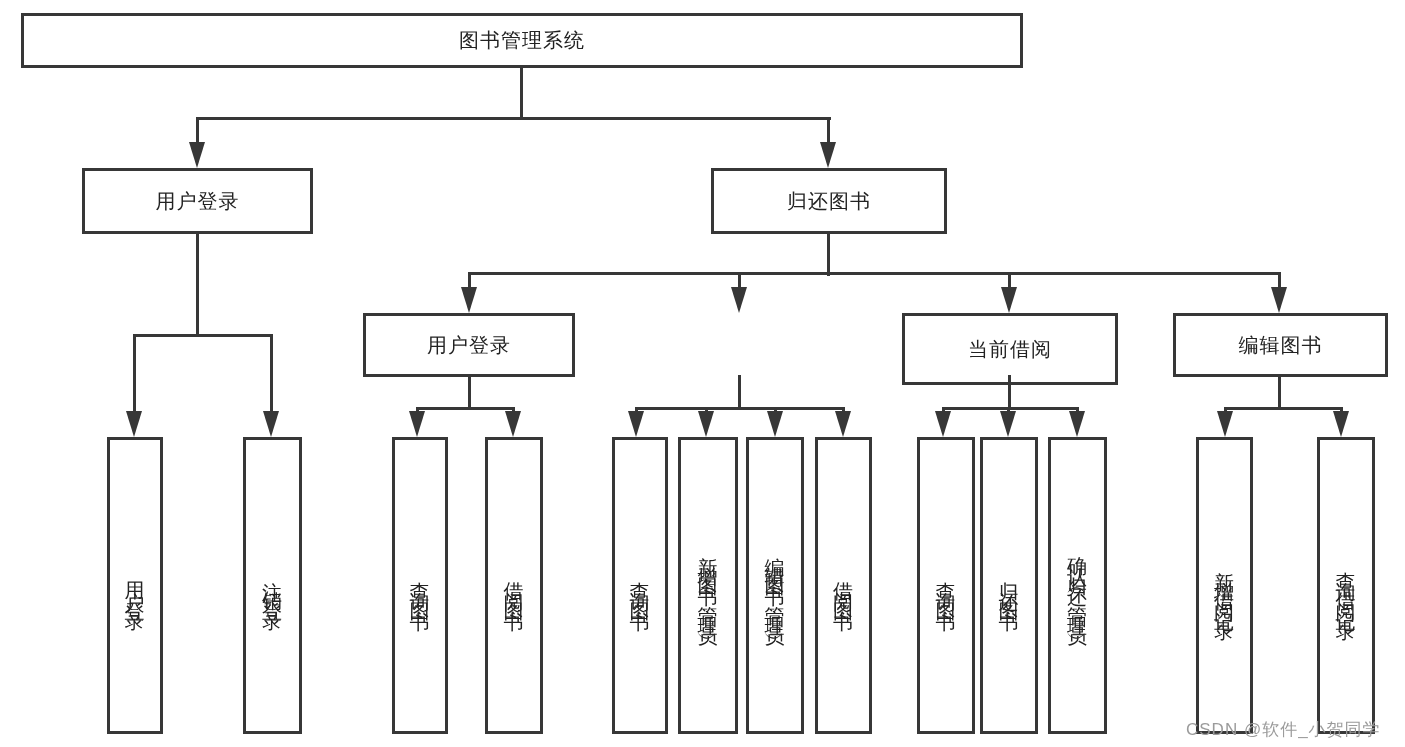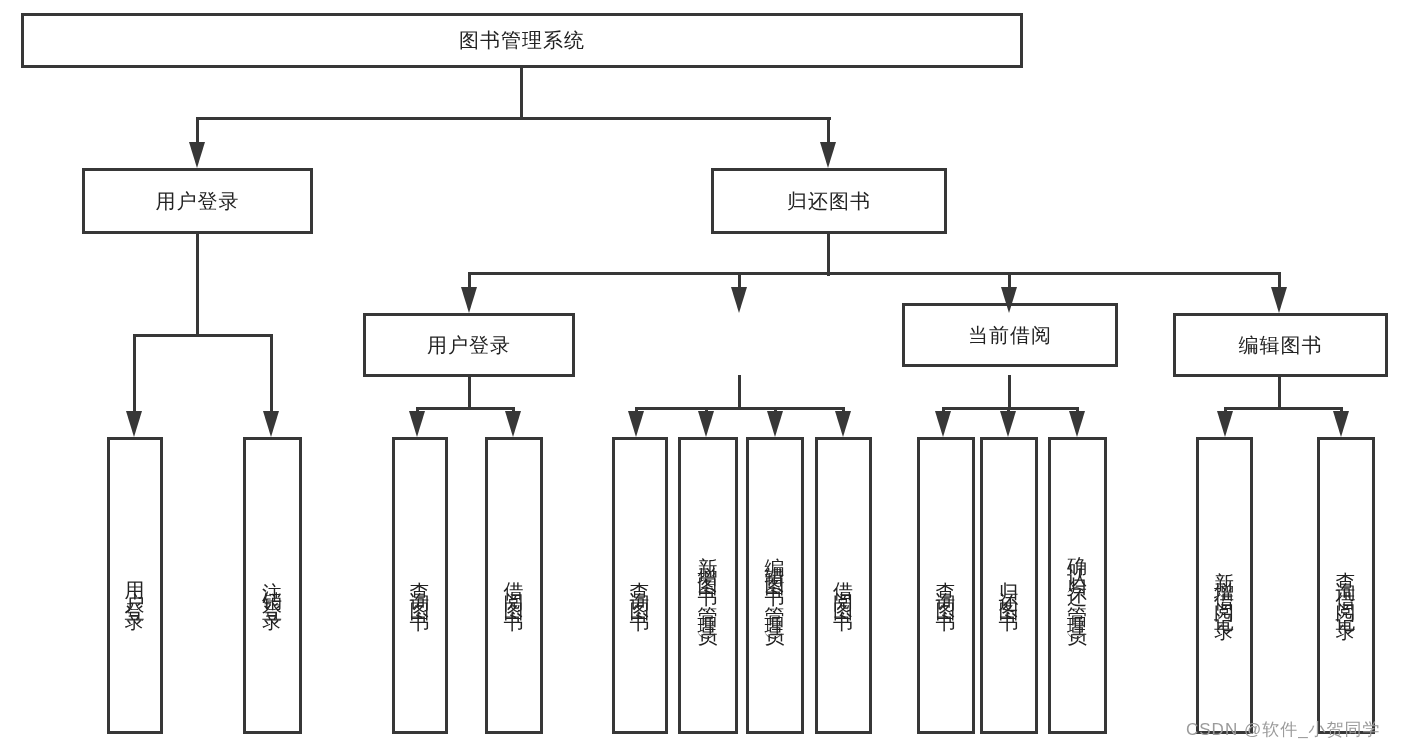--- a/index.html
+++ b/index.html
@@ -55,21 +55,21 @@
 <body>
 
 <div id="canvas">
 
   <div class="box hbox" style="left:21px; top:13px; width:1002px; height:55px;">图书管理系统</div>
 
   <div class="box hbox" style="left:82px; top:168px; width:231px; height:66px;">用户登录</div>
   <div class="box hbox" style="left:711px; top:168px; width:236px; height:66px;">归还图书</div>
 
   <div class="box hbox" style="left:363px; top:313px; width:212px; height:64px;">用户登录</div>
-  <div class="box hbox" style="left:902px; top:303px; width:216px; height:64px;">当前借阅</div>
+  <div class="box hbox" style="left:902px; top:313px; width:216px; height:72px;">当前借阅</div>
   <div class="box hbox" style="left:1173px; top:313px; width:215px; height:64px;">编辑图书</div>
 
   <div class="box vbox" style="left:107px; top:437px; width:56px; height:297px;">
     <span>用户登录</span>
   </div>
   <div class="box vbox" style="left:243px; top:437px; width:59px; height:297px;">
     <span>注销登录</span>
   </div>
 
   <div class="box vbox" style="left:392px; top:437px; width:56px; height:297px;">

